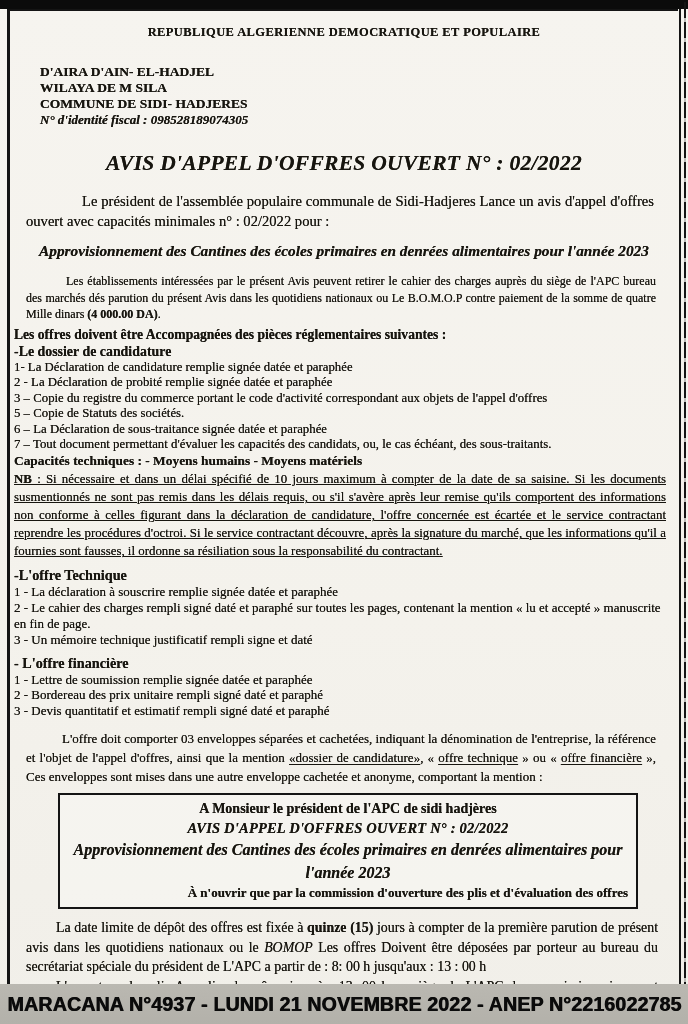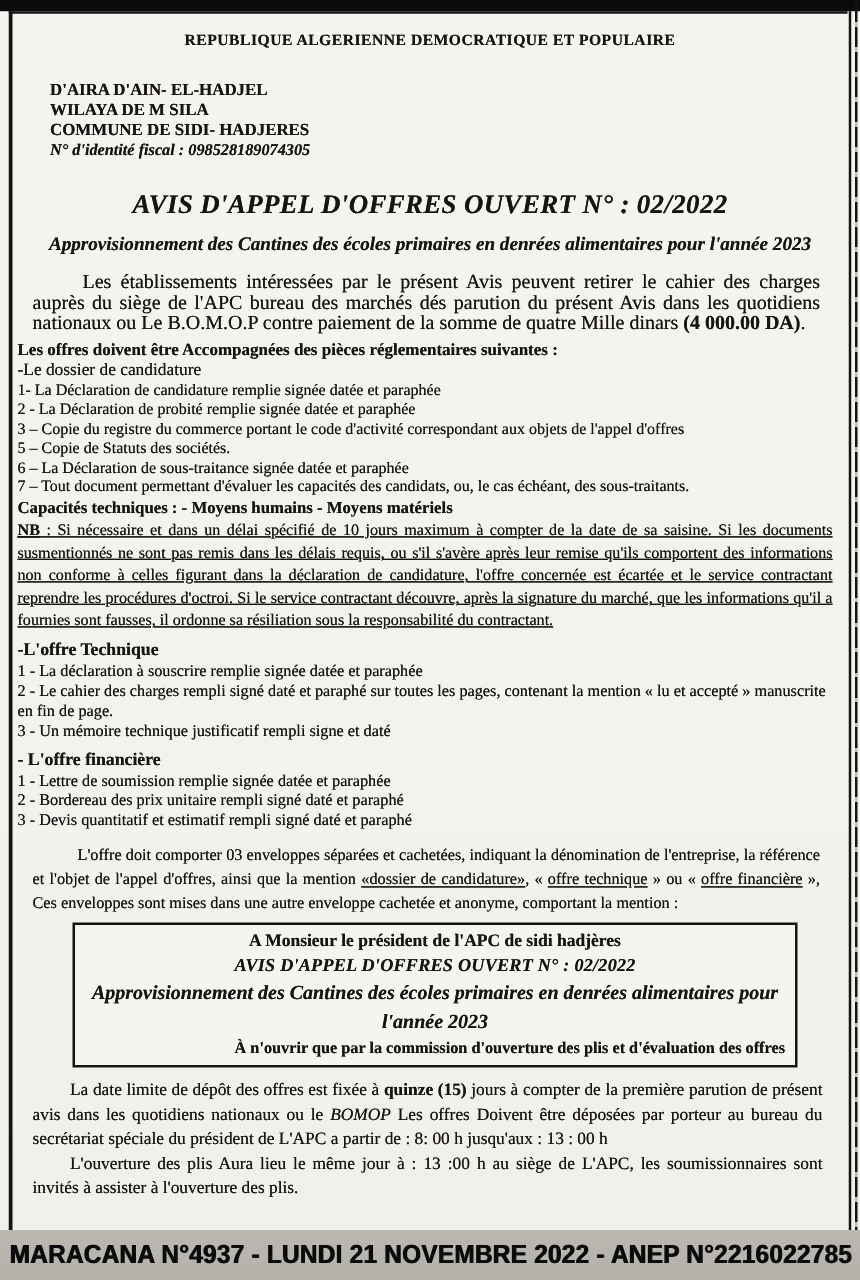--- a/index.html
+++ b/index.html
@@ -26,23 +26,23 @@
   .bi{font-weight:bold;font-style:italic;}
   .i{font-style:italic;}
   .u{text-decoration:underline;text-underline-offset:2px;}
 
   .repub{margin-top:13px;font-size:12.5px;line-height:16px;font-weight:bold;letter-spacing:.4px;}
   .issuer{margin:24px 0 0 28px;font-size:13.5px;line-height:16px;font-weight:bold;}
   .issuer .fiscal{font-style:italic;font-size:13px;}
   .title{margin-top:22px;font-size:21.5px;line-height:26px;letter-spacing:.3px;}
   .intro{margin:15px 22px 0 14px;font-size:14.6px;line-height:20px;text-indent:56px;}
   .tobject{margin-top:11px;font-size:15.3px;line-height:18px;}
-  .para-retrait{margin:13px 20px 0 14px;font-size:16px;line-height:16.5px;text-indent:40px;}
+  .para-retrait{margin:13px 20px 0 14px;font-size:12px;line-height:16.5px;text-indent:40px;}
   .pieces-intro{margin:4px 0 0 2px;font-size:13.6px;line-height:16px;font-weight:bold;}
-  .sec-h{margin:1px 0 0 2px;font-size:13.9px;line-height:16.5px;font-weight:normal;}
+  .sec-h{margin:1px 0 0 2px;font-size:13.9px;line-height:16.5px;font-weight:bold;}
   .sec-h2{margin:7px 0 0 2px;font-size:14.2px;line-height:17px;font-weight:bold;}
   .item{margin-left:2px;font-size:12.8px;line-height:15.4px;}
   .item2{margin-left:2px;margin-right:6px;font-size:13px;line-height:15.8px;}
   .capacities{margin:1px 0 0 2px;font-size:13.4px;line-height:16px;font-weight:bold;}
   .nb{margin:1px 10px 0 2px;font-size:12.9px;line-height:18px;text-decoration:underline;}
   .nb .lbl{font-weight:bold;text-decoration:underline;}
   .env{margin:11px 20px 0 14px;font-size:13px;line-height:18.8px;text-indent:36px;}
   .mention-box{
     margin:7px 38px 0 46px;border:2px solid #141414;padding:4px 8px 6px;
     background:rgba(255,255,255,.25);
@@ -79,20 +79,21 @@
 
     <div class="issuer">
       <div>D'AIRA D'AIN- EL-HADJEL</div>
       <div>WILAYA DE M SILA</div>
       <div>COMMUNE DE SIDI- HADJERES</div>
       <div class="fiscal">N° d'identité fiscal : 098528189074305</div>
     </div>
 
     <div class="title c bi">AVIS D'APPEL D'OFFRES OUVERT  N° : 02/2022</div>
 
+    <div class="intro j">Le président de l'assemblée populaire communale de Sidi-Hadjeres Lance un avis d'appel d'offres ouvert avec capacités minimales n° : 02/2022  pour :</div>
 
     <div class="tobject c bi">Approvisionnement des Cantines des écoles primaires en denrées alimentaires pour l'année 2023</div>
 
     <div class="para-retrait j"><span>Les établissements intéressées par le présent Avis peuvent retirer le cahier des charges auprès du siège de l'APC bureau des marchés dés parution du présent Avis dans les quotidiens nationaux ou Le B.O.M.O.P contre paiement de la somme de quatre Mille dinars </span><span class="b">(4 000.00 DA)</span><span>.</span></div>
 
     <div class="pieces-intro">Les offres doivent être Accompagnées des pièces réglementaires suivantes :</div>
 
     <div class="sec-h">-Le dossier de candidature</div>
     <div class="item">1- La Déclaration de candidature remplie signée datée et paraphée</div>
     <div class="item">2 - La Déclaration de probité remplie signée datée et paraphée</div>

